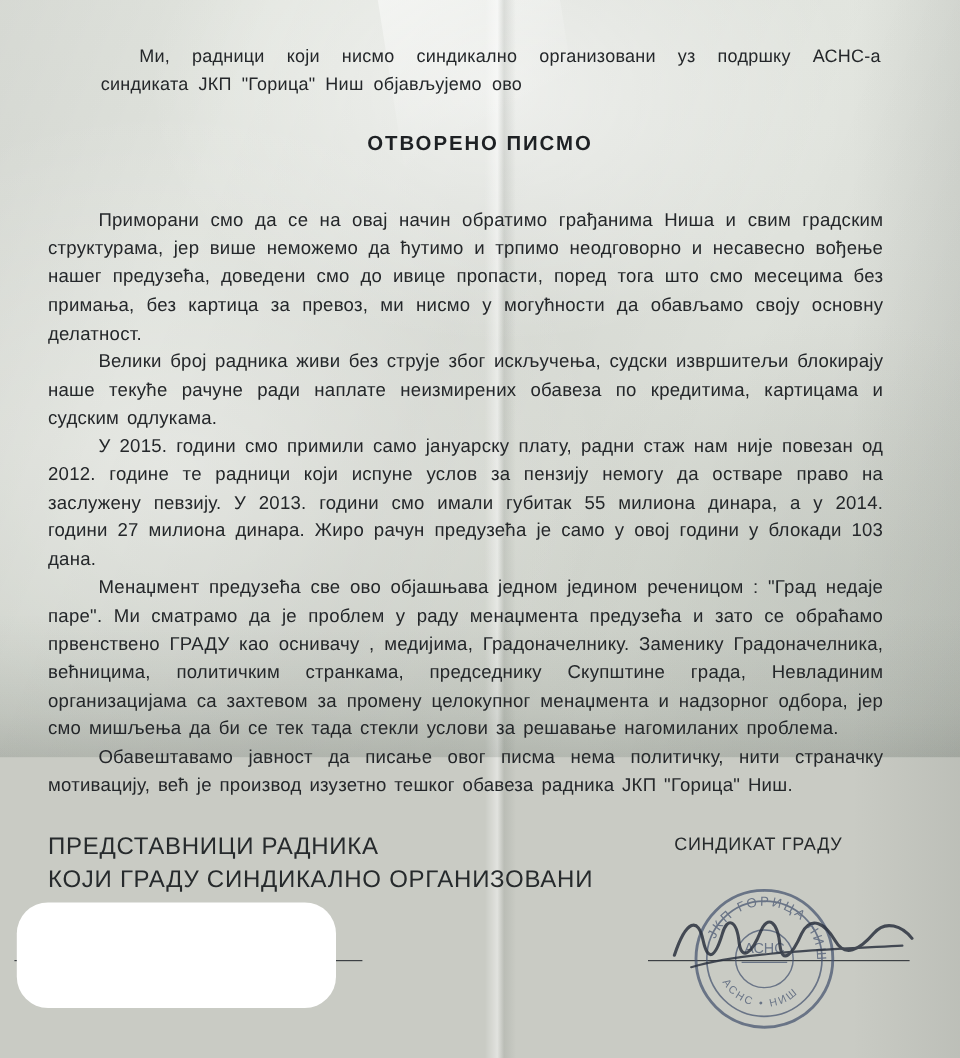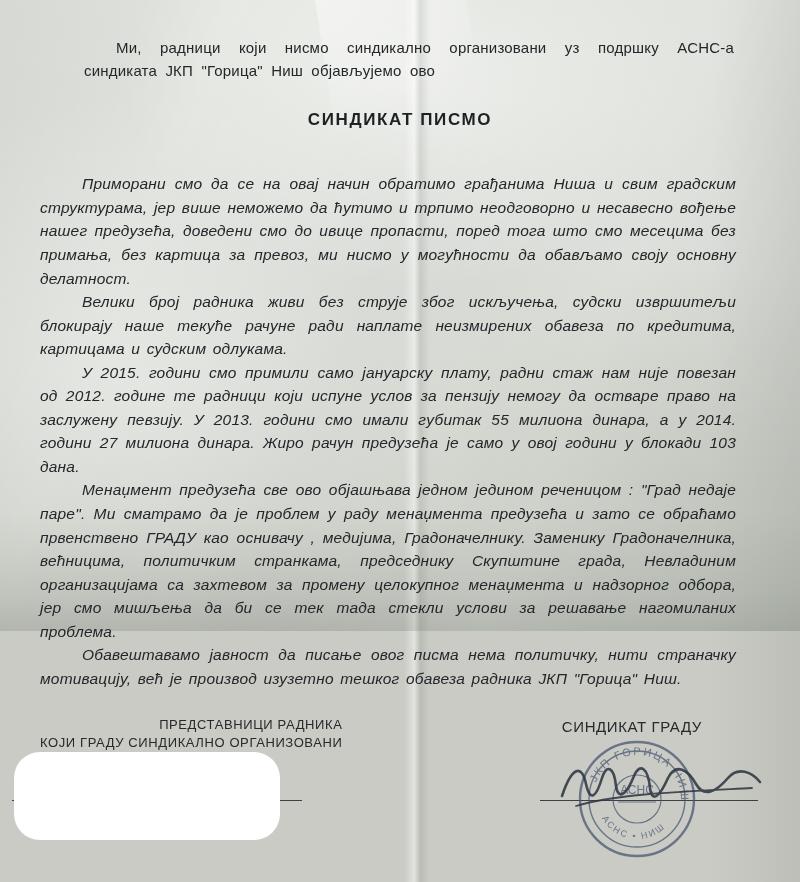--- a/index.html
+++ b/index.html
@@ -87,39 +87,37 @@
   }
 
   #body-block {
     padding: 0 34px 0 10px;
   }
   #body-block p {
     margin: 0;
     text-indent: 42px;
     text-align: justify;
     word-spacing: 2px;
-    font-style: italic;
   }
 
   
   #footer {
     position: relative;
     z-index: 2;
     margin-top: 26px;
     padding: 0 28px 0 10px;
     display: flex;
     justify-content: space-between;
     align-items: flex-start;
   }
   #rep-block {
-    font-size: 13px;
+    font-size: 20px;
     line-height: 1.35;
     letter-spacing: 0.6px;
     color: #262a2c;
-    text-align: right;
   }
   #union-block {
     font-size: 15px;
     letter-spacing: 0.6px;
     color: #262a2c;
     padding-right: 40px;
     padding-top: 2px;
   }
 
   
@@ -177,21 +175,21 @@
 
 <div id="paper">
 
   <div id="crease-diagonal"></div>
   <div id="crease-center"></div>
   <div id="shadow-right"></div>
   <div id="shadow-bottom"></div>
 
   <div class="doc-text" id="intro">Ми, радници који нисмо синдикално организовани уз подршку АСНС-а синдиката ЈКП "Горица" Ниш објављујемо ово</div>
 
-  <div class="doc-text" id="doc-title">СИНДИКАТ ПИСМО</div>
+  <div class="doc-text" id="doc-title">ОТВОРЕНО ПИСМО</div>
 
   <div class="doc-text" id="body-block">
     <p>Приморани смо да се на овај начин обратимо грађанима Ниша и свим градским структурама, јер више неможемо да ћутимо и трпимо неодговорно и несавесно вођење нашег предузећа, доведени смо до ивице пропасти, поред тога што смо месецима без примања, без картица за превоз, ми нисмо у могућности да обављамо своју основну делатност.</p>
     <p>Велики број радника живи без струје због искључења, судски извршитељи блокирају наше текуће рачуне ради наплате неизмирених обавеза по кредитима, картицама и судским одлукама.</p>
     <p>У 2015. години смо примили само јануарску плату, радни стаж нам није повезан од 2012. године те радници који испуне услов за пензију немогу да остваре право на заслужену певзију. У 2013. години смо имали губитак 55 милиона динара, а у 2014. години 27 милиона динара. Жиро рачун предузећа је само у овој години у блокади 103 дана.</p>
     <p>Менаџмент предузећа све ово објашњава једном једином реченицом : "Град недаје паре". Ми сматрамо да је проблем у раду менаџмента предузећа и зато се обраћамо првенствено ГРАДУ као оснивачу , медијима, Градоначелнику. Заменику Градоначелника, већницима, политичким странкама, председнику Скупштине града, Невладиним организацијама са захтевом за промену целокупног менаџмента и надзорног одбора, јер смо мишљења да би се тек тада стекли услови за решавање нагомиланих проблема.</p>
     <p>Обавештавамо јавност да писање овог писма нема политичку, нити страначку мотивацију, већ је производ изузетно тешког обавеза радника ЈКП "Горица" Ниш.</p>
   </div>
 
   <div id="footer">

